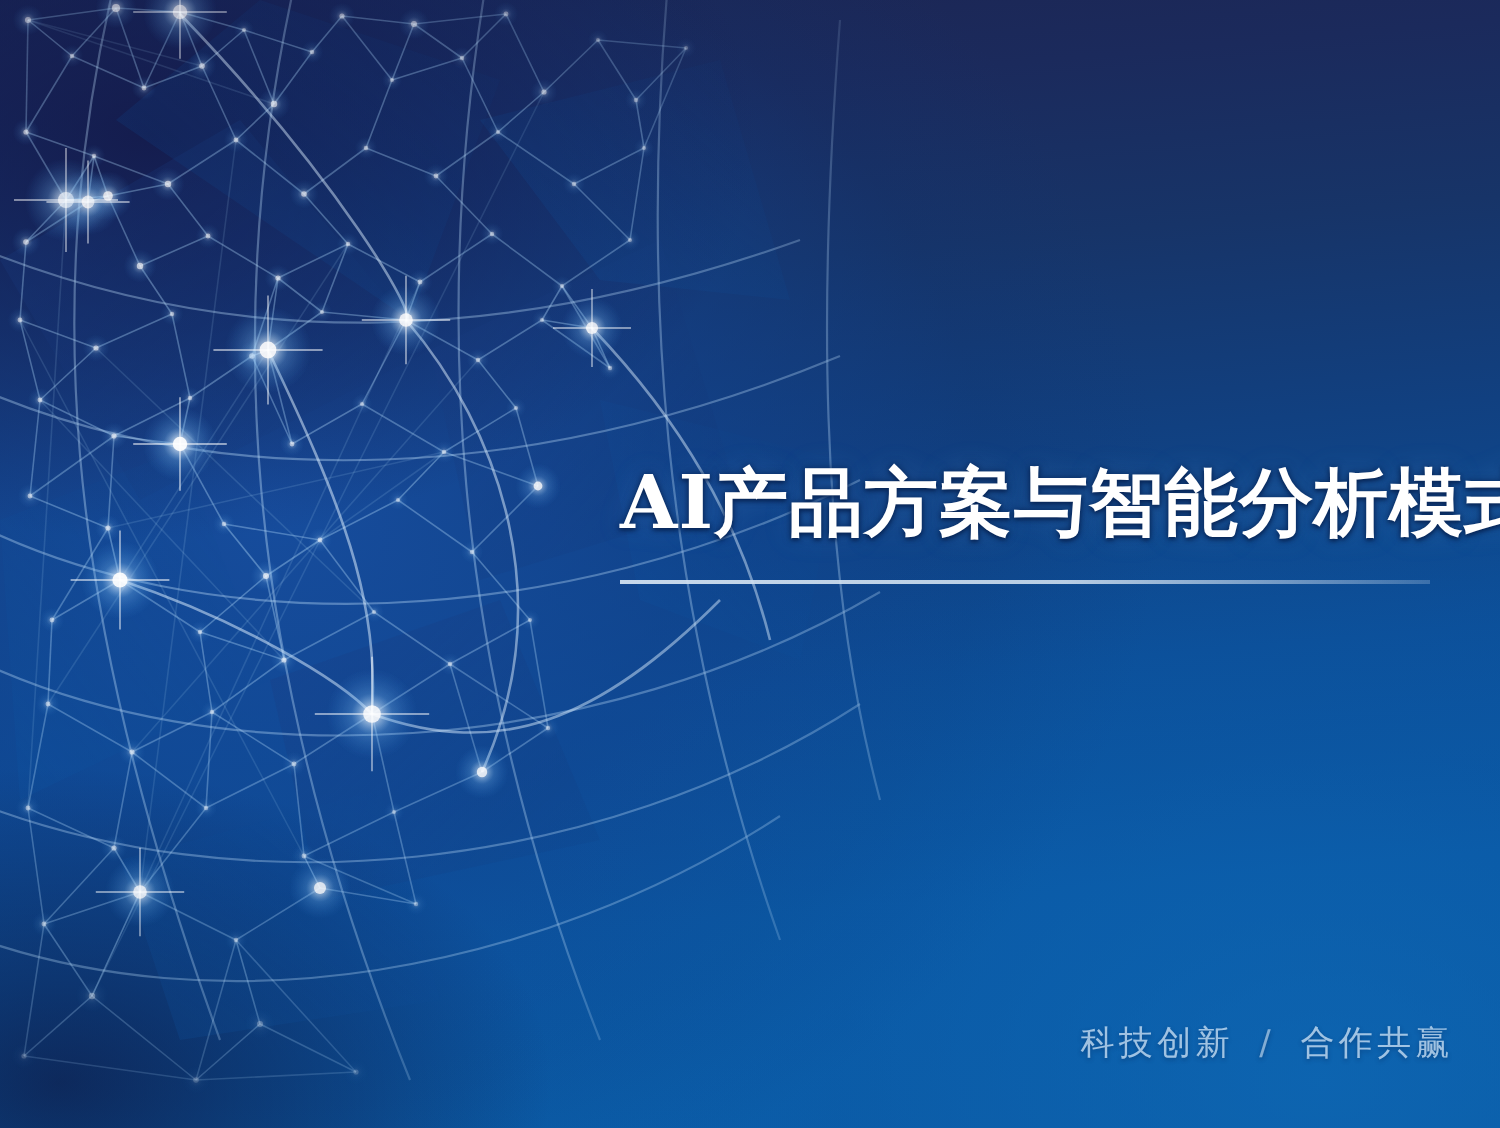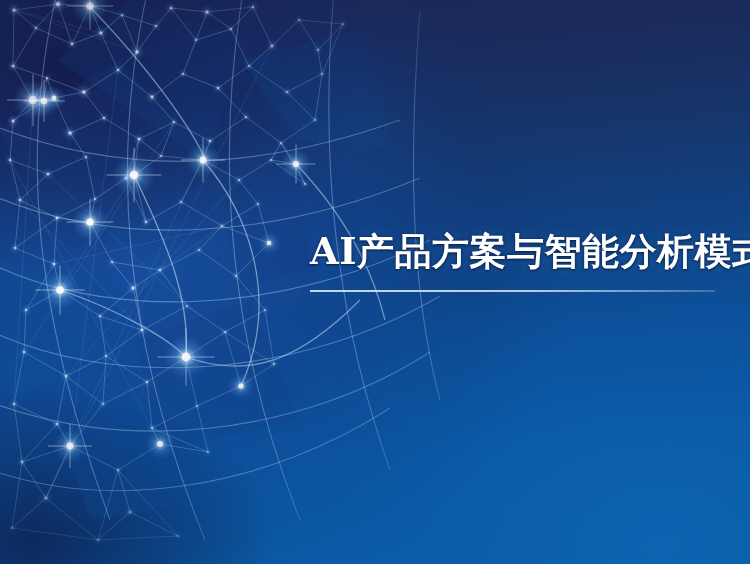--- a/index.html
+++ b/index.html
@@ -607,14 +607,19 @@
         <line x1="47.900000000000006" y1="446" x2="92.1" y2="446" stroke="#ffffff" stroke-width="0.9" stroke-opacity="0.55"></line>
         <line x1="70" y1="423.9" x2="70" y2="468.1" stroke="#ffffff" stroke-width="0.9" stroke-opacity="0.55"></line>
       </g>
   </svg>
 
   <div class="title-block">
     <div class="main-title">AI产品方案与智能分析模式</div>
     <div class="title-rule"></div>
   </div>
 
+  <div class="tagline">
+    <span>科技创新</span>
+    <span class="sep">/</span>
+    <span>合作共赢</span>
+  </div>
 
 </div>
 
 </body></html>

